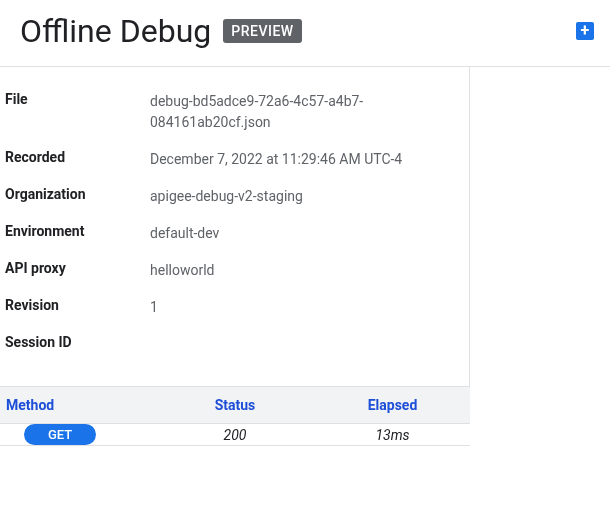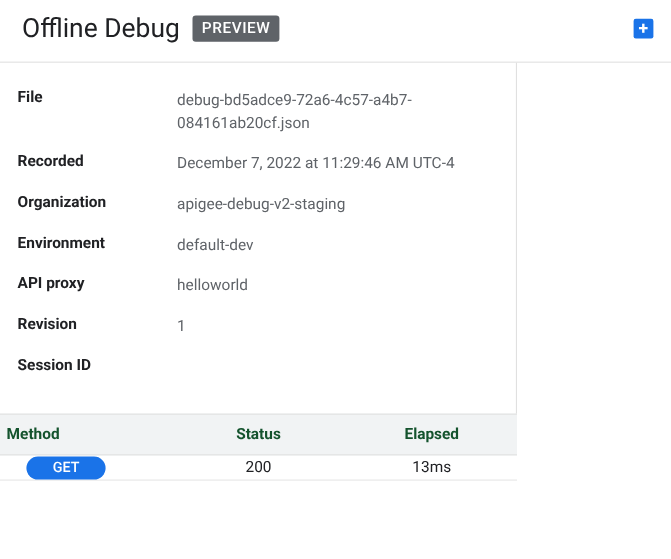--- a/index.html
+++ b/index.html
@@ -18,21 +18,21 @@
       align-items: center;
       justify-content: space-between;
       padding: 12px 16px 16px 20px;
     }
     .header-left {
       display: flex;
       align-items: center;
       gap: 12px;
     }
     .title {
-      font-size: 24px;
+      font-size: 32px;
       font-weight: 400;
       color: #202124;
     }
     .badge {
       background: #5f6368;
       color: #fff;
       font-size: 14px;
       font-weight: 500;
       padding: 4px 8px;
       border-radius: 3px;
@@ -62,21 +62,21 @@
       border-radius: 2px;
     }
     .divider {
       height: 1px;
       background: #e0e0e0;
     }
     .content-wrapper {
       display: flex;
     }
     .details {
-      padding: 24px 20px 20px 16px;
+      padding: 24px 20px 20px 5px;
       flex: 1;
     }
     .detail-row {
       display: flex;
       margin-bottom: 16px;
       align-items: flex-start;
     }
     .detail-label {
       width: 145px;
       font-size: 14px;
@@ -101,21 +101,21 @@
     .table-header {
       display: flex;
       background: #f1f3f4;
       border-top: 1px solid #e0e0e0;
       border-bottom: 1px solid #e0e0e0;
       padding: 10px 0;
     }
     .table-header .col {
       font-size: 14px;
       font-weight: 700;
-      color: #14532d;
+      color: #1d4ed8;
     }
     .table-row {
       display: flex;
       border-bottom: 1px solid #e0e0e0;
       padding: 0 0;
       align-items: center;
     }
     .col-method {
       width: 155px;
       padding-left: 6px;
@@ -134,20 +134,21 @@
       font-size: 13px;
       font-weight: 500;
       padding: 3px 24px;
       border-radius: 12px;
       display: inline-block;
       margin-left: 18px;
     }
     .table-row .cell {
       font-size: 14px;
       color: #202124;
+      font-style: italic;
     }
   </style>
 </head>
 <body>
 
 <div class="header">
   <div class="header-left">
     <span class="title">Offline Debug</span>
     <span class="badge">PREVIEW</span>
   </div>

